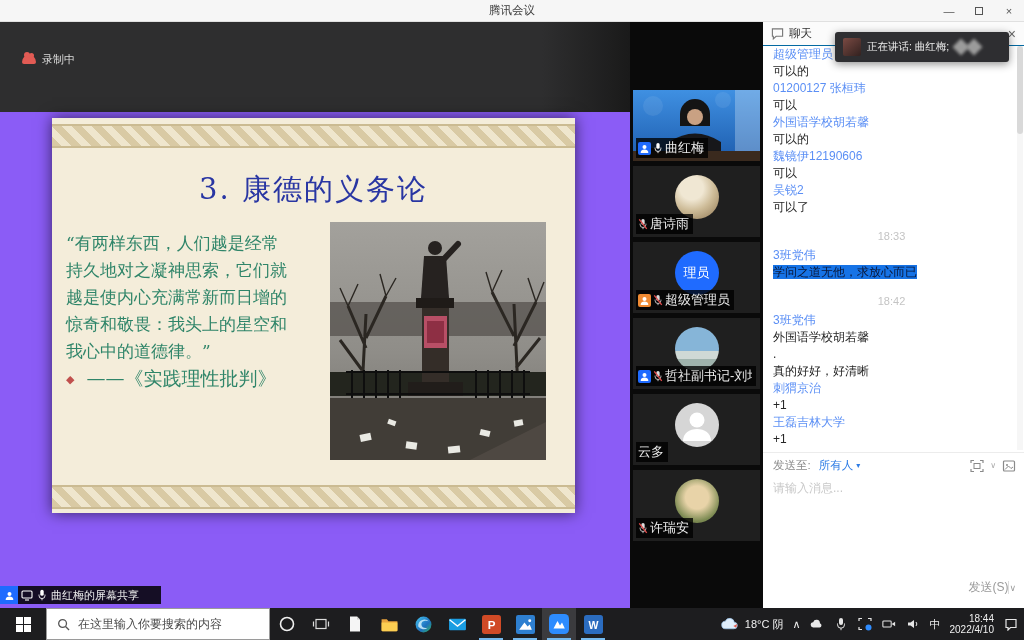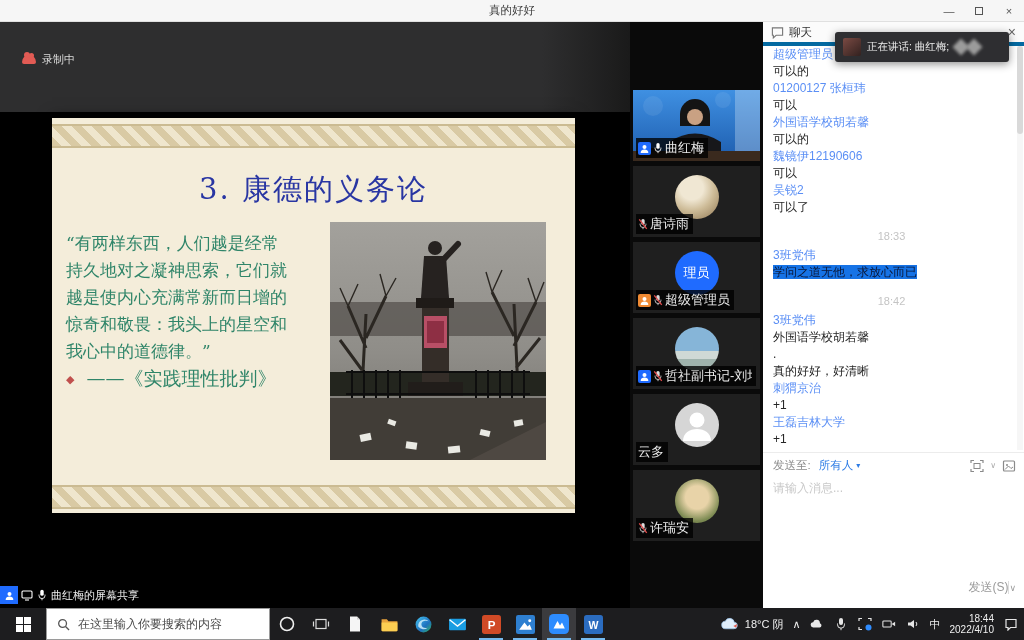--- a/index.html
+++ b/index.html
@@ -8,21 +8,21 @@
   #app { position:relative; width:1024px; height:640px; background:#161616; }
 
   
   .titlebar { position:absolute; top:0; left:0; width:1024px; height:22px; background:#f6f6f6; border-bottom:1px solid #e0e0e0; display:flex; align-items:center; justify-content:center; }
   .titlebar-title { font-size:11.5px; color:#3c3c3c; }
   .win-controls { position:absolute; right:0; top:0; height:22px; display:flex; }
   .win-btn { width:30px; height:22px; display:flex; align-items:center; justify-content:center; font-size:11px; color:#555; cursor:default; }
   .restore-box { width:8px; height:8px; border:1px solid #555; display:inline-block; }
 
   
-  .screen-area { position:absolute; left:0; top:22px; width:630px; height:586px; background:#000000; overflow:hidden; }
+  .screen-area { position:absolute; left:0; top:22px; width:630px; height:586px; background:#8b5cf6; overflow:hidden; }
   .screen-top-band { position:absolute; left:0; top:0; width:100%; height:90px; background:linear-gradient(90deg,#2e2e2f 0 86%,#1a1a1a); }
   .recording { position:absolute; left:22px; top:30px; display:flex; align-items:center; gap:6px; }
   .rec-cloud { width:14px; height:9px; background:#e25b54; border-radius:7px 7px 2px 2px; position:relative; }
   .rec-cloud:before { content:""; position:absolute; left:2px; top:-3px; width:6px; height:6px; border-radius:50%; background:#e25b54; }
   .rec-cloud:after { content:""; position:absolute; right:2px; top:-2px; width:5px; height:5px; border-radius:50%; background:#e25b54; }
   .recording-label { font-size:11px; color:#dcdcdc; }
 
   
   .slide { position:absolute; left:52px; top:96px; width:523px; height:395px; background:#f4edda; box-shadow:0 0 14px rgba(0,0,0,.6); }
   .slide-band { position:absolute; left:0; width:100%; height:24px; background:repeating-linear-gradient(45deg,#d9caa4 0 7px,#efe6cd 7px 14px); border-top:2px solid #cbbb92; border-bottom:2px solid #cbbb92; }
@@ -55,21 +55,21 @@
   .avatar--default { background:#d6d6d6; }
   .avatar--cartoon { background:radial-gradient(circle at 50% 42%, #e8d3a8 0 34%, #7c8a52 70%, #5d6b3e 100%); }
   .avatar svg { width:100%; height:100%; }
   .nameplate { position:absolute; left:3px; bottom:3px; max-width:120px; background:rgba(0,0,0,.78); display:flex; align-items:center; gap:2px; padding:1px 4px 1px 2px; }
   .pname { font-size:13px; color:#ececec; white-space:nowrap; overflow:hidden; }
   .badge { width:13px; height:13px; border-radius:2px; display:inline-flex; align-items:center; justify-content:center; flex:none; }
   .mic { width:10px; height:12px; flex:none; }
 
   
   .chat { position:absolute; left:763px; top:22px; width:261px; height:586px; background:#ffffff; }
-  .chat-header { height:24px; display:flex; align-items:center; padding:0 8px; background:#fbfbfb; border-bottom:4px solid #0369a1; }
+  .chat-header { height:24px; display:flex; align-items:center; padding:0 8px; background:#fbfbfb; border-bottom:1px solid #0369a1; }
   .chat-header .bubble { width:13px; height:13px; }
   .chat-title { font-size:11.5px; color:#333; margin-left:5px; flex:1; }
   .chat-more { font-size:12px; color:#666; margin-right:10px; letter-spacing:1px; }
   .chat-close { font-size:14px; color:#666; }
   .chat-messages { position:absolute; top:24px; left:10px; right:14px; height:404px; overflow:hidden; font-size:12px; line-height:17px; }
   .msg-sender { color:#5b8ff5; }
   .msg-text { color:#262626; }
   .msg-text .sel { background:#1673e6; color:#0a1738; }
   .msg-time { color:#c4c4c4; font-size:11px; text-align:center; margin:12px 0 2px; }
   .chat-scroll { position:absolute; right:1px; top:24px; width:6px; height:404px; background:#f6f6f6; }
@@ -112,21 +112,21 @@
   .tray-clock { text-align:right; font-size:10px; line-height:11px; color:#f0f0f0; }
   .tb-weather { display:flex; align-items:center; gap:5px; }
   .tb-weather svg { width:19px; height:14px; }
 </style>
 </head>
 <body>
 
 <div id="app">
 
   <div class="titlebar">
-    <span class="titlebar-title">真的好好</span>
+    <span class="titlebar-title">腾讯会议</span>
     <div class="win-controls">
       <span class="win-btn">—</span>
       <span class="win-btn">
           <span class="restore-box"></span>
         </span>
       <span class="win-btn">×</span>
     </div>
   </div>
 
   <div class="screen-area">

